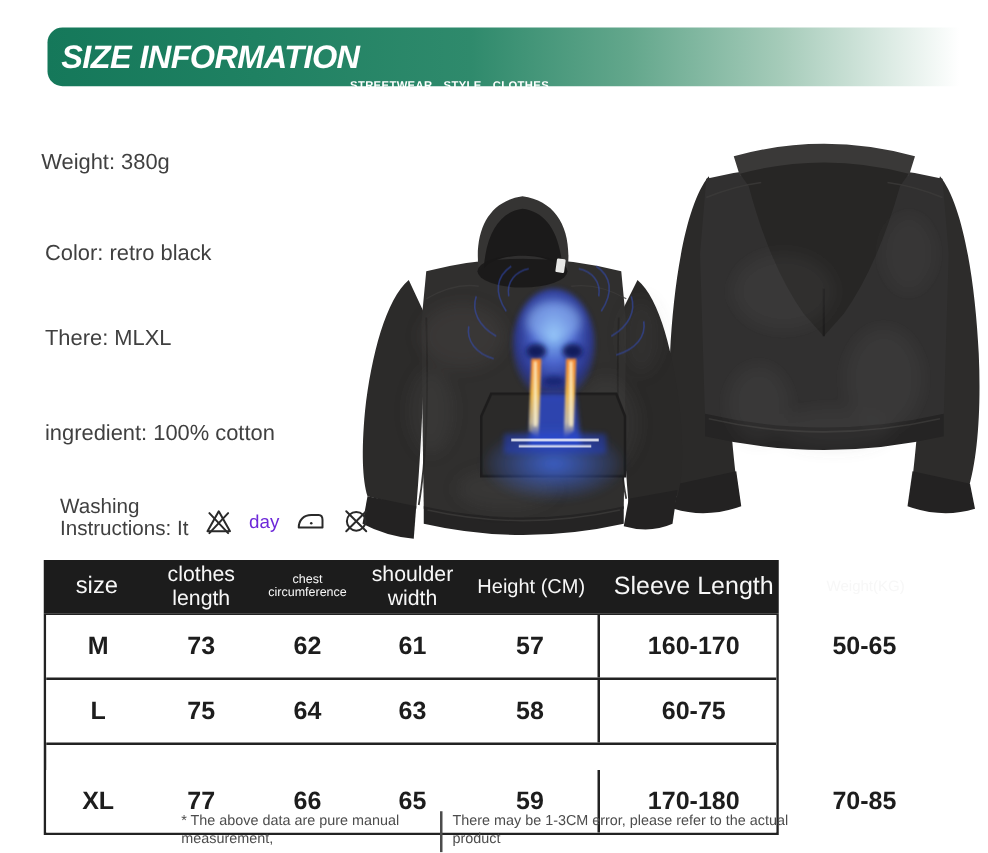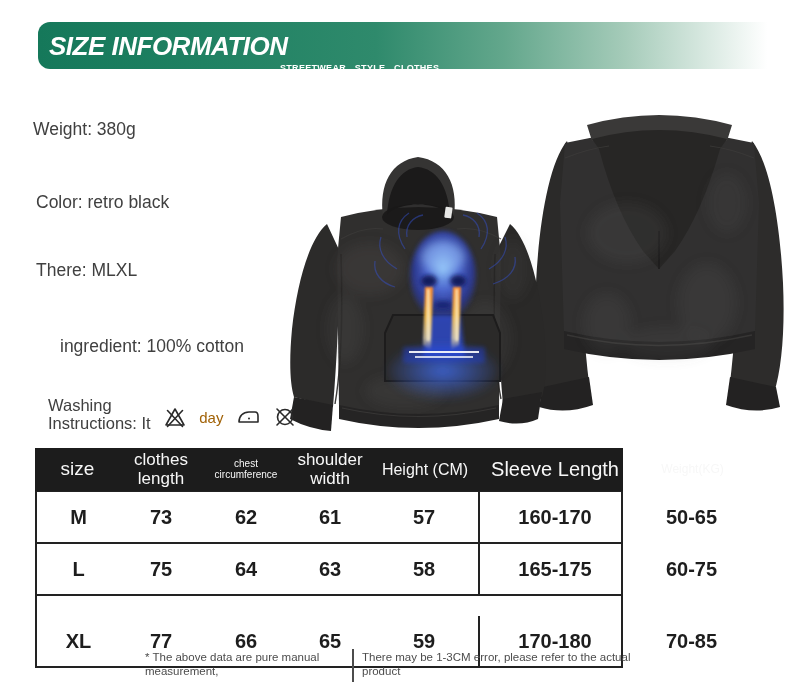--- a/index.html
+++ b/index.html
@@ -21,27 +21,27 @@
     position:absolute;left:242px;top:50%;transform:translateY(-50%);
     font-size:9px;font-weight:bold;color:#fff;line-height:11px;letter-spacing:.3px;white-space:nowrap;margin-top:28px;
   }
   .banner-tagline .tl1{word-spacing:6px;display:block;}
   .banner-tagline .tl2{display:block;}
   
   .spec{position:absolute;font-size:17.5px;color:#404040;white-space:nowrap;}
   .spec.weight{left:33px;top:119px;}
   .spec.color{left:36px;top:192px;}
   .spec.size{left:36px;top:260px;}
-  .spec.ingredient{left:36px;top:336px;margin-left:24px;}
+  .spec.ingredient{left:36px;top:336px;}
   .spec.washing{left:48px;top:397px;font-size:16.5px;line-height:17.5px;white-space:normal;width:150px;}
   .care-row{
     position:absolute;left:164px;top:402px;width:132px;height:30px;
     display:flex;align-items:center;justify-content:space-between;
   }
-  .care-day{font-size:15px;color:#a16207;text-align:center;}
+  .care-day{font-size:15px;color:#6d28d9;text-align:center;}
   .care-icon svg{display:block;}
   
   .size-table{position:absolute;left:35px;top:448px;width:588px;}
   .thead{
     display:grid;grid-template-columns:85px 82px 88px 80px 110px 150px 125px;
     background:#1c1c1c;color:#f7f7f7;height:43px;align-items:center;
   }
   .th{text-align:center;line-height:1.08;font-weight:500;}
   .th.c0{font-size:19px}.th.c1{font-size:17px}.th.c2{font-size:10px}
   .th.c3{font-size:17px}.th.c4{font-size:20px}.th.c5{font-size:16px}.th.c6{font-size:12px}
@@ -247,21 +247,20 @@
         <div class="td c4">57</div>
         <div class="td c5">160-170</div>
         <div class="td c6">50-65</div>
       </div>
       <div class="tr">
         <div class="td c0">L</div>
         <div class="td c1">75</div>
         <div class="td c2">64</div>
         <div class="td c3">63</div>
         <div class="td c4">58</div>
-        <div class="td c5">165-175</div>
         <div class="td c6">60-75</div>
       </div>
       <div class="tr">
         <div class="td c0">XL</div>
         <div class="td c1">77</div>
         <div class="td c2">66</div>
         <div class="td c3">65</div>
         <div class="td c4">59</div>
         <div class="td c5">170-180</div>
         <div class="td c6">70-85</div>

